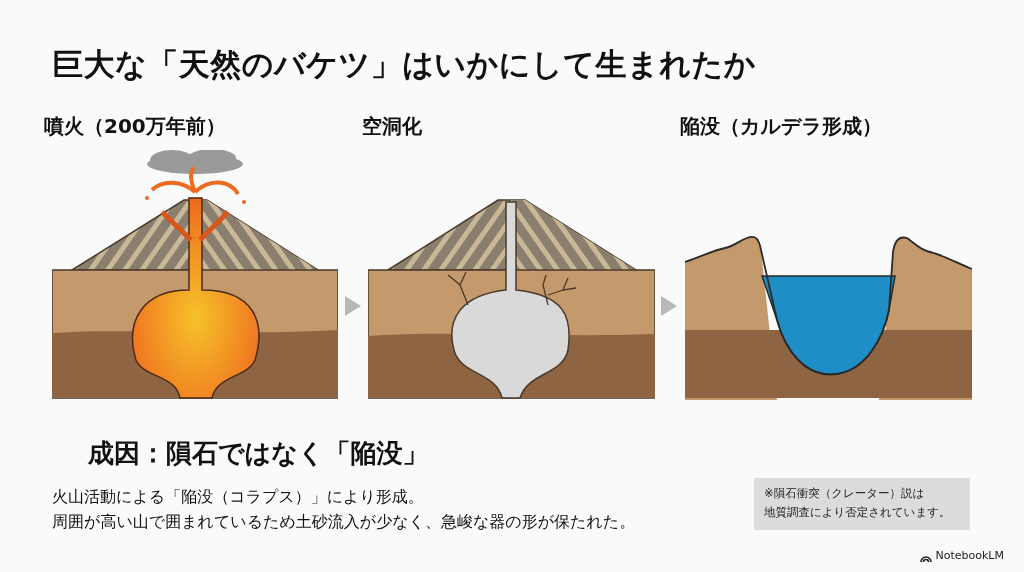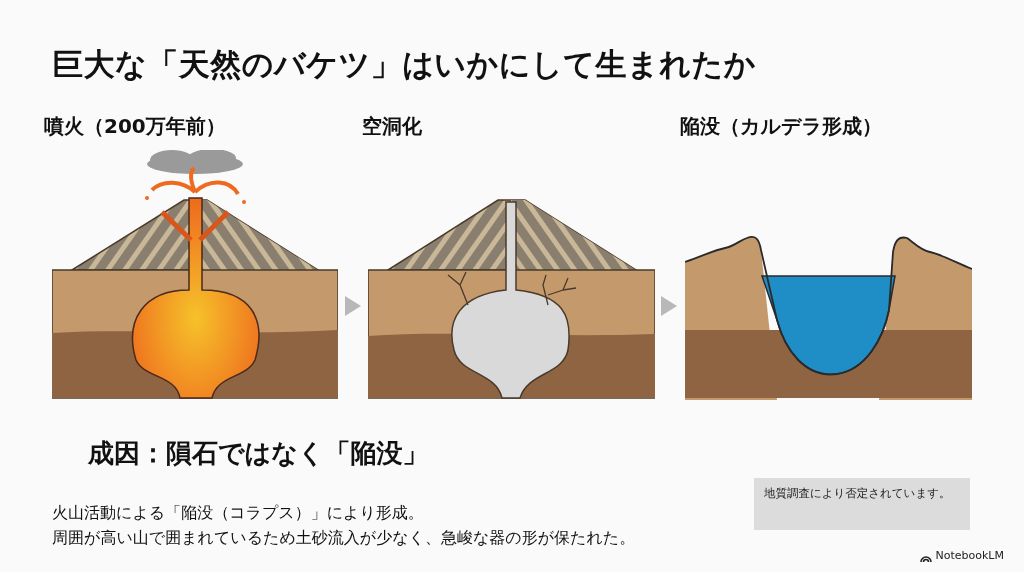--- a/index.html
+++ b/index.html
@@ -4,21 +4,21 @@
 <style>
   html, body { margin:0; padding:0; }
   body { width:1024px; height:572px; background:#fafafa; position:relative; overflow:hidden;
          font-family:"DejaVu Sans","Liberation Sans",sans-serif; color:#111; }
   .title { position:absolute; left:52px; top:44px; font-size:31px; font-weight:bold; letter-spacing:0.5px; }
   .step-label { position:absolute; top:113px; font-size:20px; font-weight:bold; width:300px; }
   .panel { position:absolute; top:150px; height:250px; }
   .panel svg { display:block; }
   .arrow { position:absolute; width:0; height:0; border-top:10px solid transparent; border-bottom:10px solid transparent; border-left:16px solid #b8b8b8; }
   .section-title { position:absolute; left:52px; top:436px; font-size:26px; font-weight:bold;margin-left:36px; }
-  .body-text { position:absolute; left:52px; top:484px; font-size:16px; line-height:25px;margin-top:16px; }
+  .body-text { position:absolute; left:52px; top:484px; font-size:16px; line-height:25px; }
   .note { position:absolute; left:754px; top:478px; width:216px; height:52px; background:#dcdcdc; font-size:11.5px; line-height:19px; padding:6px 10px; box-sizing:border-box; color:#222; }
   .brand { position:absolute; right:20px; bottom:10px; font-size:11px; display:flex; align-items:flex-end; gap:4px; color:#222; }
 </style>
 </head>
 <body>
 
 <div class="title">巨大な「天然のバケツ」はいかにして生まれたか</div>
 
 <div class="step-label" style="left:44px;">噴火（200万年前）</div>
 <div class="step-label" style="left:362px;">空洞化</div>
@@ -92,20 +92,21 @@
   </svg>
 </div>
 
 <div class="section-title">成因：隕石ではなく「陥没」</div>
 <div class="body-text">
   <div>火山活動による「陥没（コラプス）」により形成。</div>
   <div>周囲が高い山で囲まれているため土砂流入が少なく、急峻な器の形が保たれた。</div>
 </div>
 
 <div class="note">
+  <div>※隕石衝突（クレーター）説は</div>
   <div>地質調査により否定されています。</div>
 </div>
 
 <div class="brand">
   <svg width="12" height="10" viewBox="0 0 12 10">
     <path d="M1 10 A5 5 0 0 1 11 10" stroke="#222" stroke-width="1.6" fill="none"></path>
     <path d="M3.5 10 A2.5 2.5 0 0 1 8.5 10" stroke="#222" stroke-width="1.6" fill="none"></path>
   </svg>
   <span>NotebookLM</span>
 </div>

